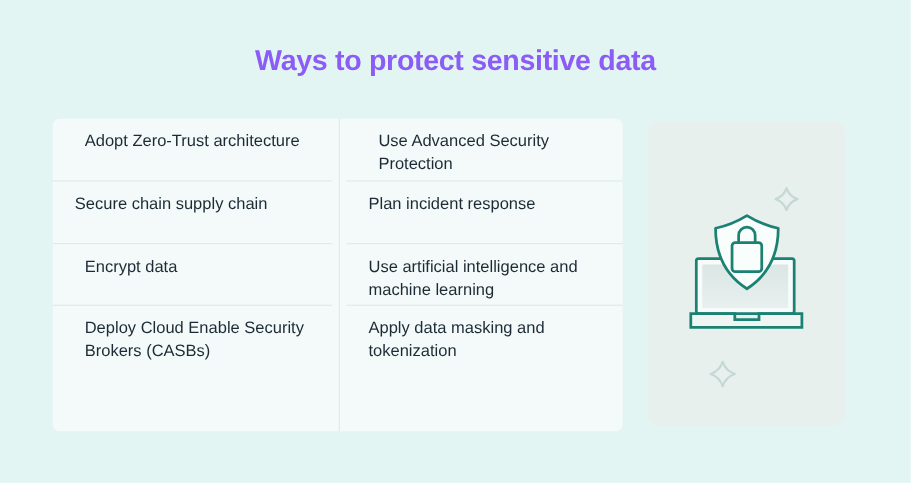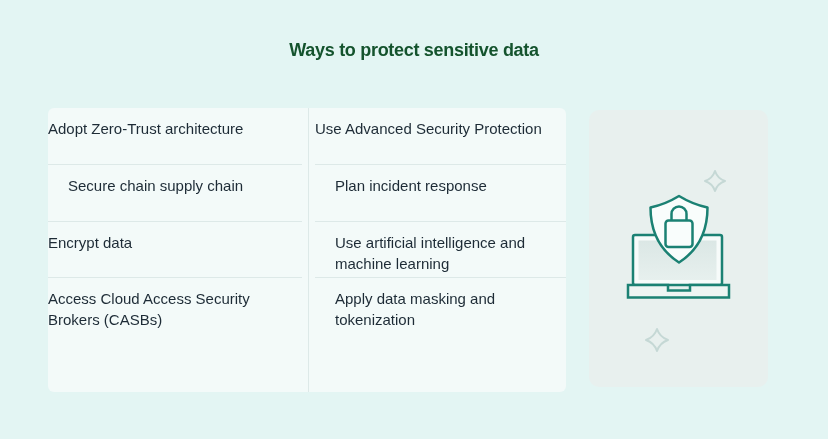--- a/index.html
+++ b/index.html
@@ -13,24 +13,24 @@
     width: 828px;
     height: 439px;
     background: #e3f5f3;
   }
   .title {
     position: absolute;
     top: 40px;
     left: 0;
     right: 0;
     text-align: center;
-    font-size: 18px;
+    font-size: 26px;
     font-weight: 600;
     letter-spacing: -0.3px;
-    color: #14532d;
+    color: #8b5cf6;
   }
   .list {
     position: absolute;
     left: 48px;
     top: 108px;
     width: 518px;
     height: 284px;
     background: #f3faf9;
     border-radius: 6px;
     display: grid;
@@ -45,21 +45,21 @@
     bottom: 0;
     width: 1px;
     background: #dde9e8;
   }
   .cell {
     font-size: 15px;
     line-height: 21px;
     color: #1d2b36;
     padding-top: 10px;
   }
-  .cell.left  { padding-right: 14px; }
+  .cell.left  { padding-left: 29px; padding-right: 14px; }
   .cell.right { padding-left: 20px; padding-right: 10px; }
   .cell.b { border-bottom: 1px solid #dde9e8; }
   .card {
     position: absolute;
     left: 589px;
     top: 110px;
     width: 179px;
     height: 277px;
     background: #e8f0ee;
     border-radius: 10px;
@@ -79,21 +79,21 @@
     <div class="cell left b">Adopt Zero-Trust architecture</div>
 
     <div class="cell left b">Use Advanced Security Protection</div>
     <div class="cell right b">Secure chain supply chain</div>
 
     <div class="cell right b">Plan incident response</div>
     <div class="cell left b">Encrypt data</div>
 
     <div class="cell right b">Use artificial intelligence and machine learning</div>
 
-    <div class="cell left">Access Cloud Access Security Brokers (CASBs)</div>
+    <div class="cell left">Deploy Cloud Enable Security Brokers (CASBs)</div>
     <div class="cell right">Apply data masking and tokenization</div>
   </div>
 
   <div class="card">
     <svg width="179" height="277" viewBox="0 0 179 277">
       <defs>
         <linearGradient id="screenGrad" x1="0" y1="0" x2="0" y2="1">
           <stop offset="0" stop-color="#dbe7e5"></stop>
           <stop offset="1" stop-color="#e7f0ee"></stop>
         </linearGradient>

